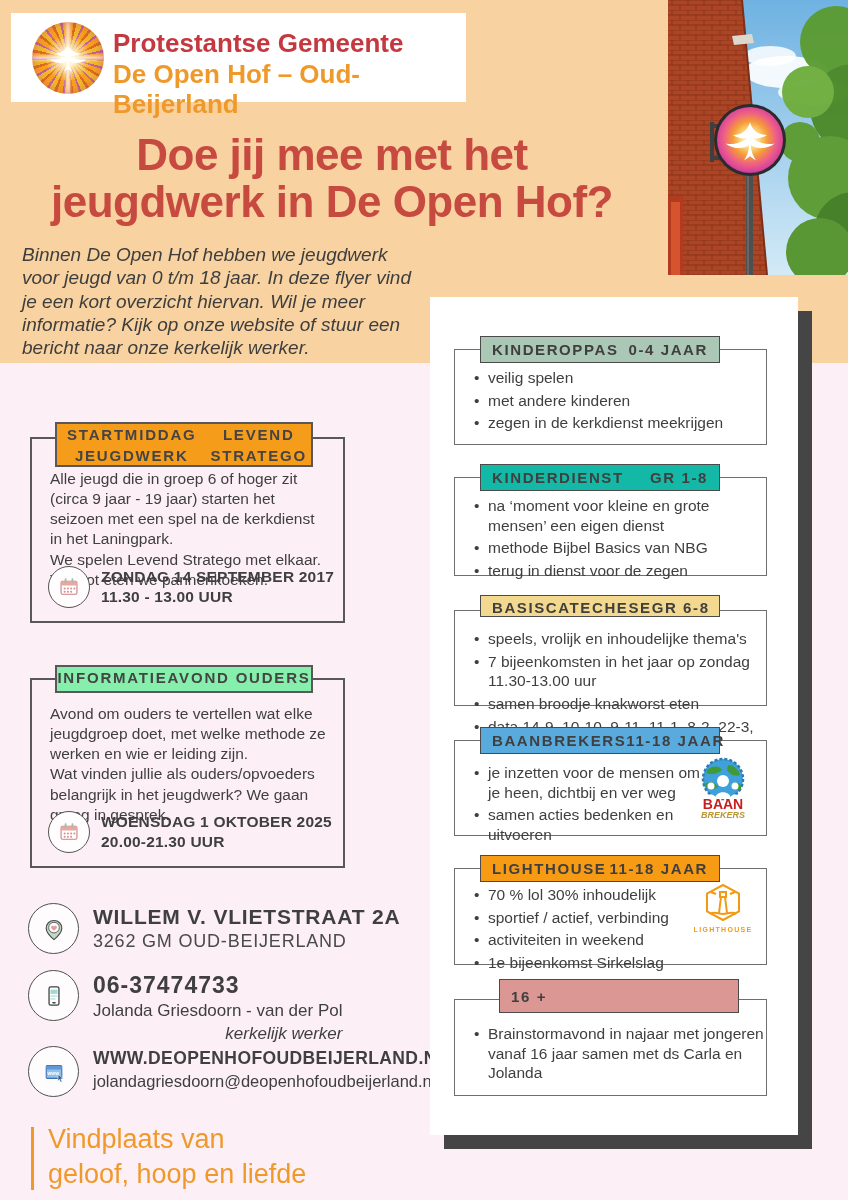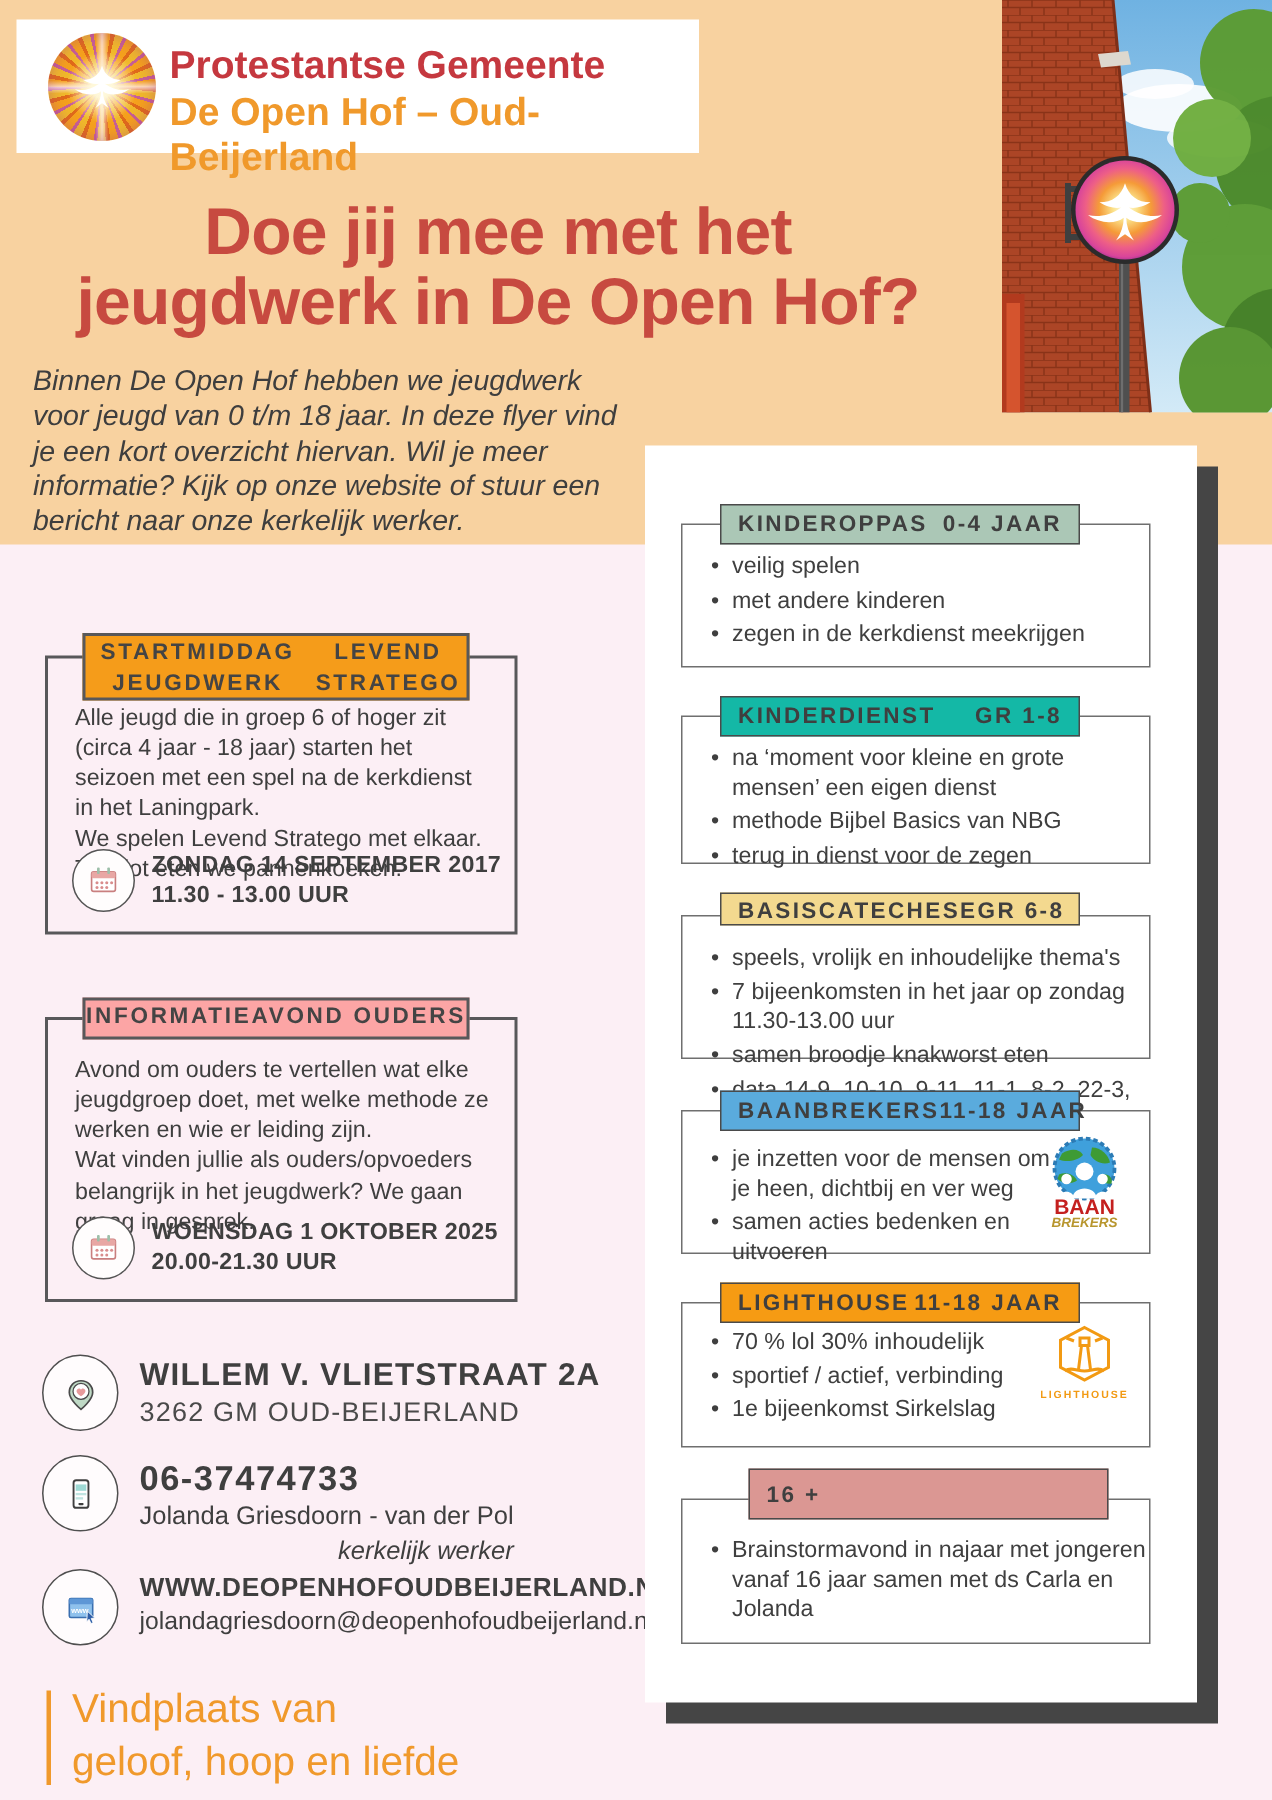--- a/index.html
+++ b/index.html
@@ -160,21 +160,21 @@
   <h1 class="title"><span>Doe jij mee met het</span><br><span>jeugdwerk in De Open Hof?</span></h1>
 
   <p class="intro">Binnen De Open Hof hebben we jeugdwerk voor jeugd van 0 t/m 18 jaar. In deze flyer vind je een kort overzicht hiervan. Wil je meer informatie? Kijk op onze website of stuur een bericht naar onze kerkelijk werker.</p>
 
   <div class="event event-0">
     <div class="event-tab" style="background-color: rgb(245, 156, 26);">
       <div>STARTMIDDAG JEUGDWERK</div>
       <div>LEVEND STRATEGO</div>
     </div>
     <div class="event-body">
-      <p>Alle jeugd die in groep 6 of hoger zit (circa 4 jaar - 18 jaar) starten het seizoen met een spel na de kerkdienst in het Laningpark.</p>
+      <p>Alle jeugd die in groep 6 of hoger zit (circa 9 jaar - 19 jaar) starten het seizoen met een spel na de kerkdienst in het Laningpark.</p>
       <p>We spelen Levend Stratego met elkaar.</p>
       <p>Tot slot eten we pannenkoeken.</p>
     </div>
     <div class="event-date">
       <span class="cal-circle">
         <svg width="26" height="26" viewBox="0 0 36 36">
           <rect x="7" y="10" width="22" height="18" rx="2" fill="#FFFFFF" stroke="#C97F7F" stroke-width="1.5"></rect>
           <rect x="7" y="10" width="22" height="6" rx="2" fill="#E8A7A4"></rect>
           <rect x="12" y="6" width="2.5" height="6" rx="1" fill="#9DBFA9"></rect>
           <rect x="21.5" y="6" width="2.5" height="6" rx="1" fill="#9DBFA9"></rect>
@@ -190,21 +190,21 @@
         </svg>
       </span>
       <div class="event-date-text">
         <div>ZONDAG 14 SEPTEMBER 2017</div>
         <div>11.30 - 13.00 UUR</div>
       </div>
     </div>
   </div>
 
   <div class="event event-1">
-    <div class="event-tab" style="background-color: #fca5a5; text-align: right;">
+    <div class="event-tab" style="background-color: #86efac; text-align: right;">
       <div>INFORMATIEAVOND OUDERS</div>
     </div>
     <div class="event-body">
       <p>Avond om ouders te vertellen wat elke jeugdgroep doet, met welke methode ze werken en wie er leiding zijn.</p>
       <p>Wat vinden jullie als ouders/opvoeders belangrijk in het jeugdwerk? We gaan graag in gesprek.</p>
     </div>
     <div class="event-date">
       <span class="cal-circle">
         <svg width="26" height="26" viewBox="0 0 36 36">
           <rect x="7" y="10" width="22" height="18" rx="2" fill="#FFFFFF" stroke="#C97F7F" stroke-width="1.5"></rect>
@@ -352,20 +352,21 @@
     </div>
 
     <div class="section s4">
       <div class="sec-tab" style="background-color: rgb(246, 155, 19);">
         <span>LIGHTHOUSE</span>
           <span>11-18 JAAR</span>
       </div>
       <ul class="sec-list">
         <li>70 % lol 30% inhoudelijk</li>
         <li>sportief / actief, verbinding</li>
+        <li>activiteiten in weekend</li>
         <li>1e bijeenkomst Sirkelslag</li>
       </ul>
       <span class="side-logo lh-logo">
         <svg width="58" height="52" viewBox="0 0 58 52">
           <g stroke="#F29A13" stroke-width="2" fill="none">
             <polygon points="29,2 45,10.5 45,28.5 29,37 13,28.5 13,10.5"></polygon>
             <path d="M25 30 L27 14 L31 14 L33 30"></path>
             <rect x="26" y="9" width="6" height="5"></rect>
             <path d="M22 11 L17 9 M36 11 L41 9"></path>
             <path d="M16 31 C20 28 24 31 29 31 C34 31 38 28 42 31"></path>

